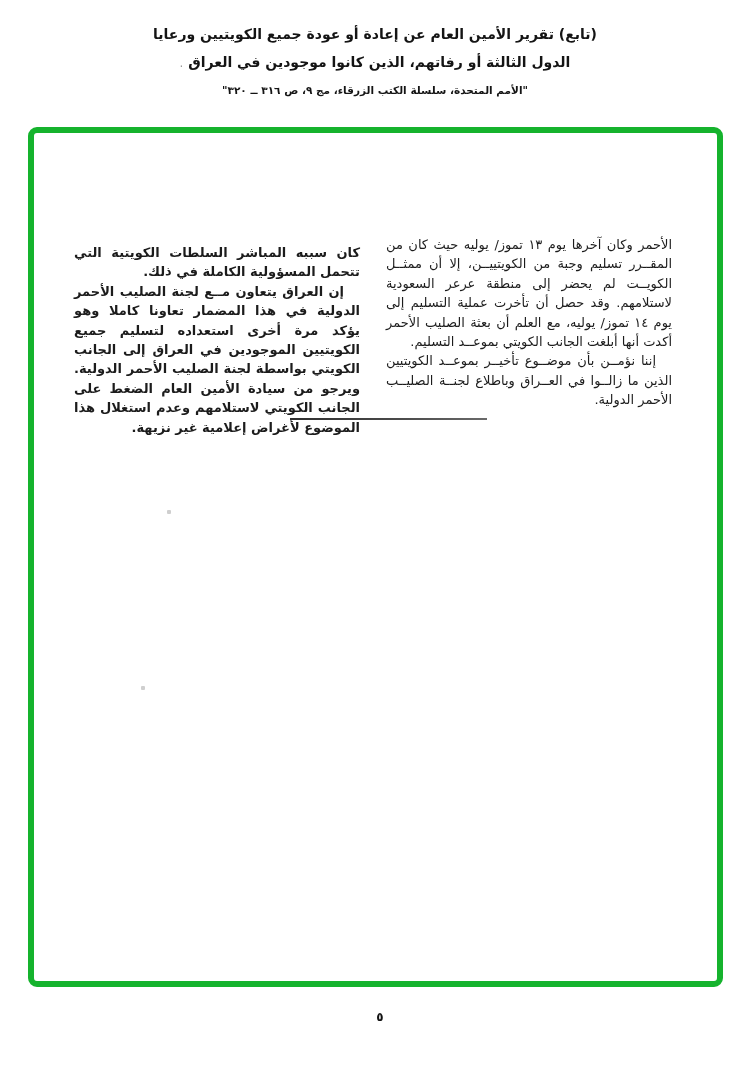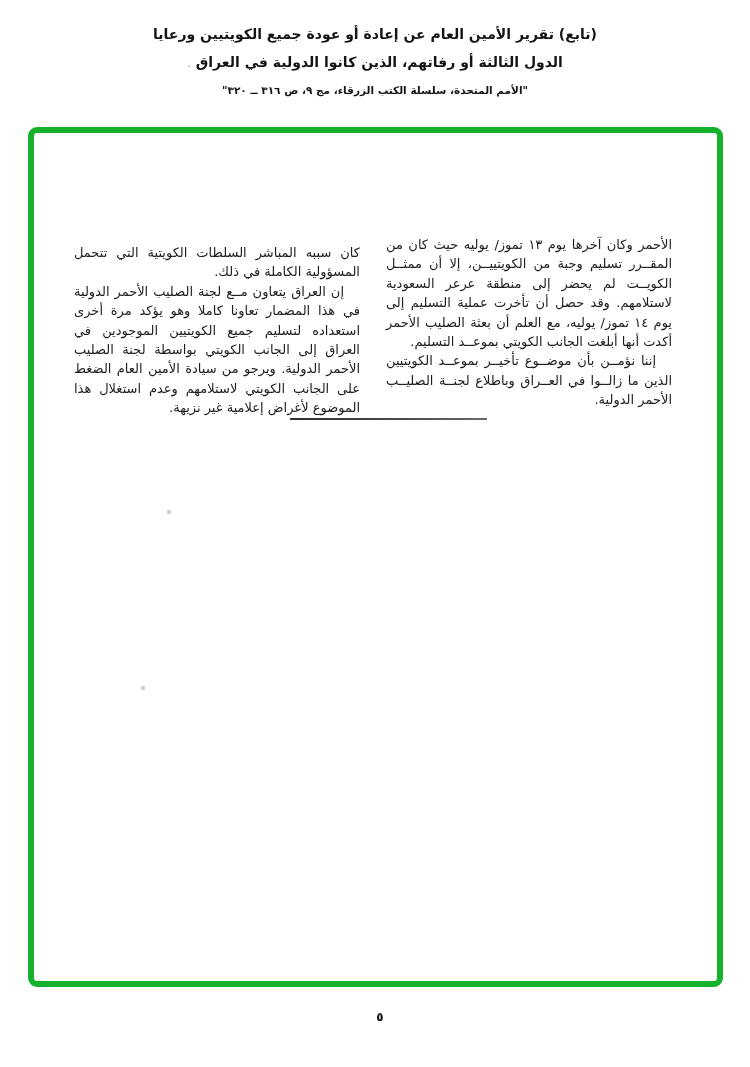--- a/index.html
+++ b/index.html
@@ -58,21 +58,21 @@
   .text-column {
     position: absolute;
     width: 286px;
     direction: rtl;
     text-align: justify;
     font-size: 13px;
     line-height: 19.4px;
     color: #1c1c1c;
   }
   .text-column.right-col { left: 386px; top: 235px; }
-  .text-column.left-col  { left: 74px;  top: 243px; }
+  .text-column.left-col  { left: 74px;  top: 243px; font-weight: bold; }
   .text-column p { margin: 0; }
   .text-column p + p { }
   .indented { text-indent: 16px; }
 
   
   .end-divider {
     position: absolute;
     left: 290px;
     top: 418px;
     width: 197px;
@@ -98,21 +98,21 @@
   }
   .speck-1 { left: 167px; top: 510px; }
   .speck-2 { left: 141px; top: 686px; }
 </style>
 </head>
 <body>
 
 <header class="doc-header">
   <div class="title-line">(تابع) تقرير الأمين العام عن إعادة أو عودة جميع الكويتيين ورعايا</div>
   <div class="title-line">
-    <span>الدول الثالثة أو رفاتهم، الذين كانوا الدولية في العراق</span>
+    <span>الدول الثالثة أو رفاتهم، الذين كانوا موجودين في العراق</span>
     <span class="faint-mark">.</span>
   </div>
   <div class="source-line">"الأمم المتحدة، سلسلة الكتب الزرقاء، مج ٩، ص ٣١٦ ــ ٣٢٠"</div>
 </header>
 
 <div class="green-frame"></div>
 
 <section class="text-column right-col">
   <p>الأحمر وكان آخرها يوم ١٣ تموز/ يوليه حيث كان من المقــرر تسليم وجبة من الكويتييــن، إلا أن ممثــل الكويــت لم يحضر إلى منطقة عرعر السعودية لاستلامهم. وقد حصل أن تأخرت عملية التسليم إلى يوم ١٤ تموز/ يوليه، مع العلم أن بعثة الصليب الأحمر أكدت أنها أبلغت الجانب الكويتي بموعــد التسليم.</p>
   <p class="indented">إننا نؤمــن بأن موضــوع تأخيــر بموعــد الكويتيين الذين ما زالــوا في العــراق وباطلاع لجنــة الصليــب الأحمر الدولية.</p>

